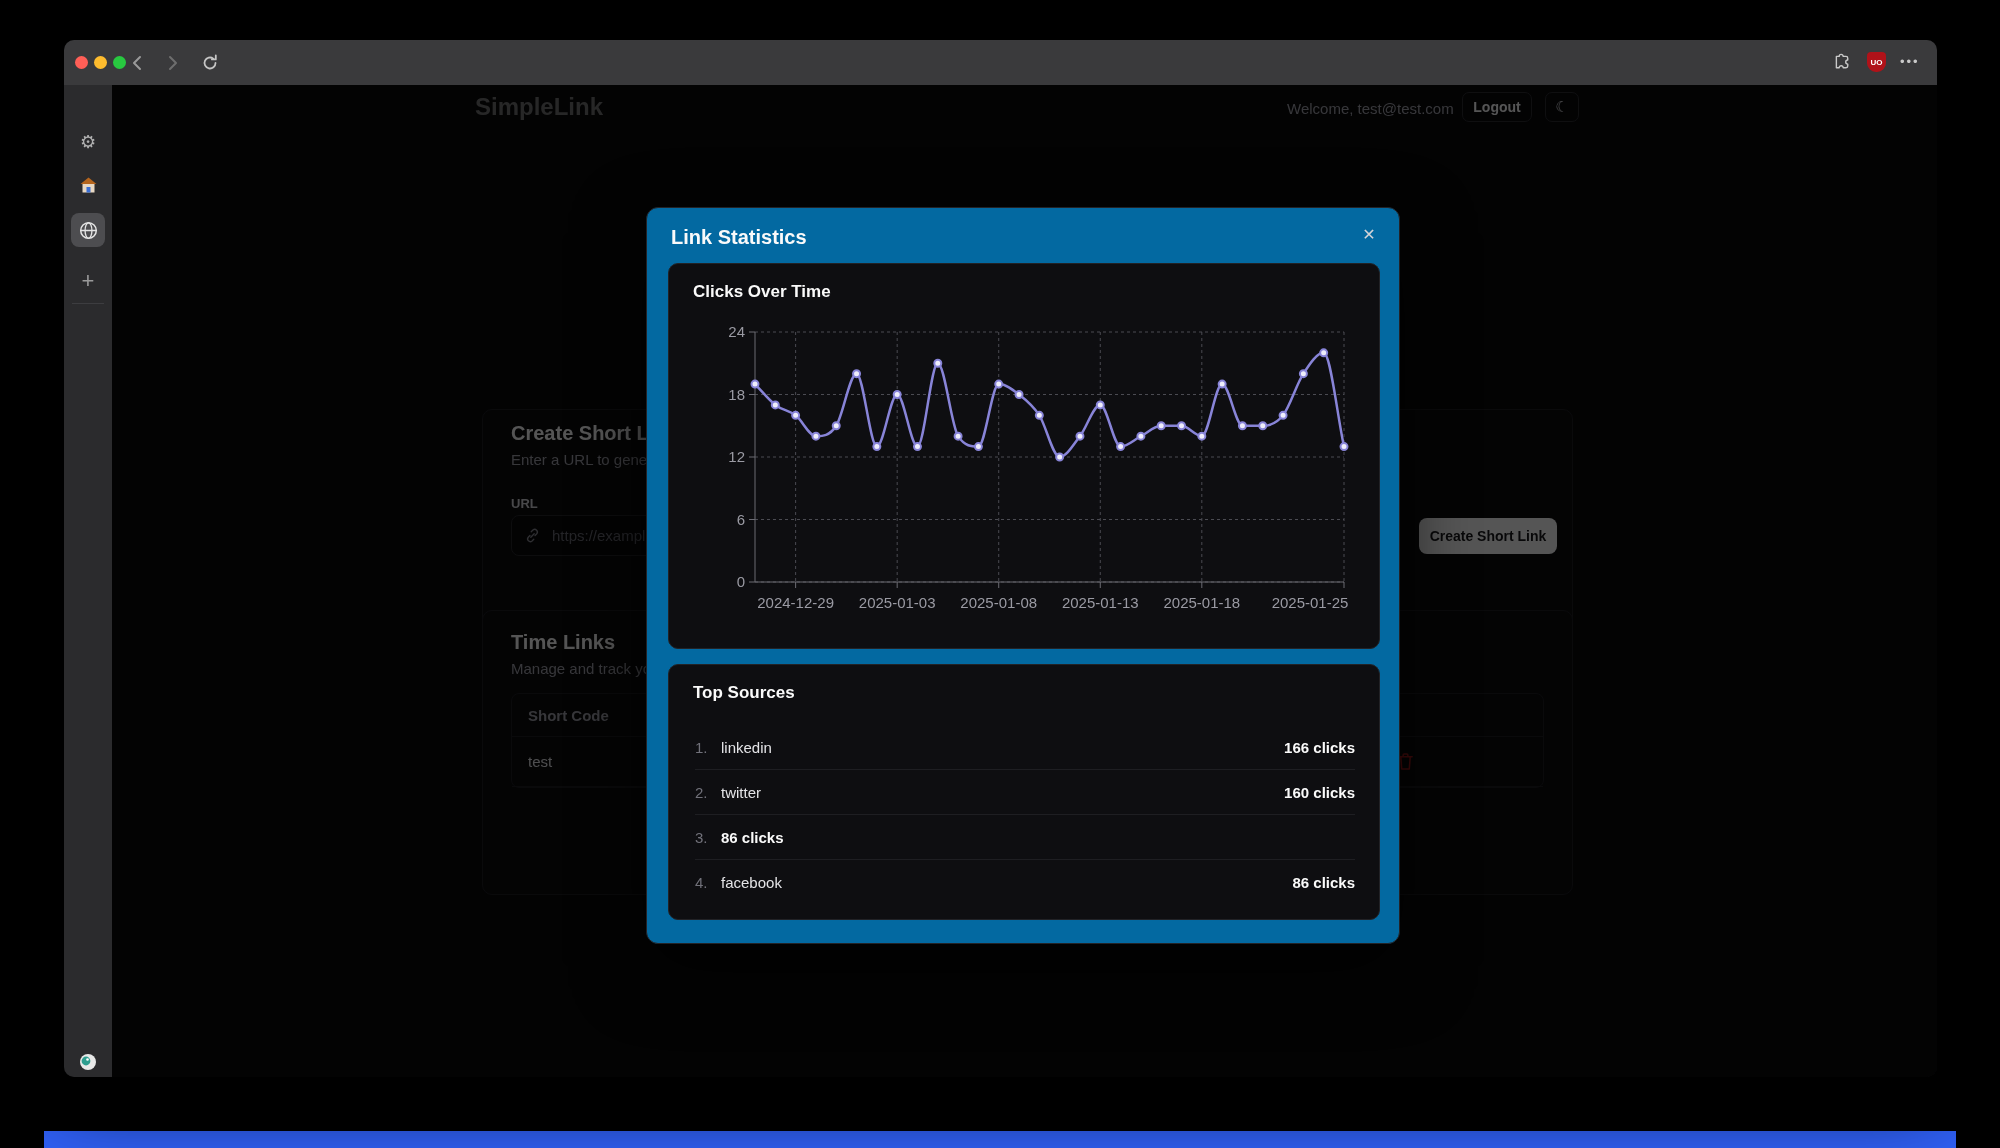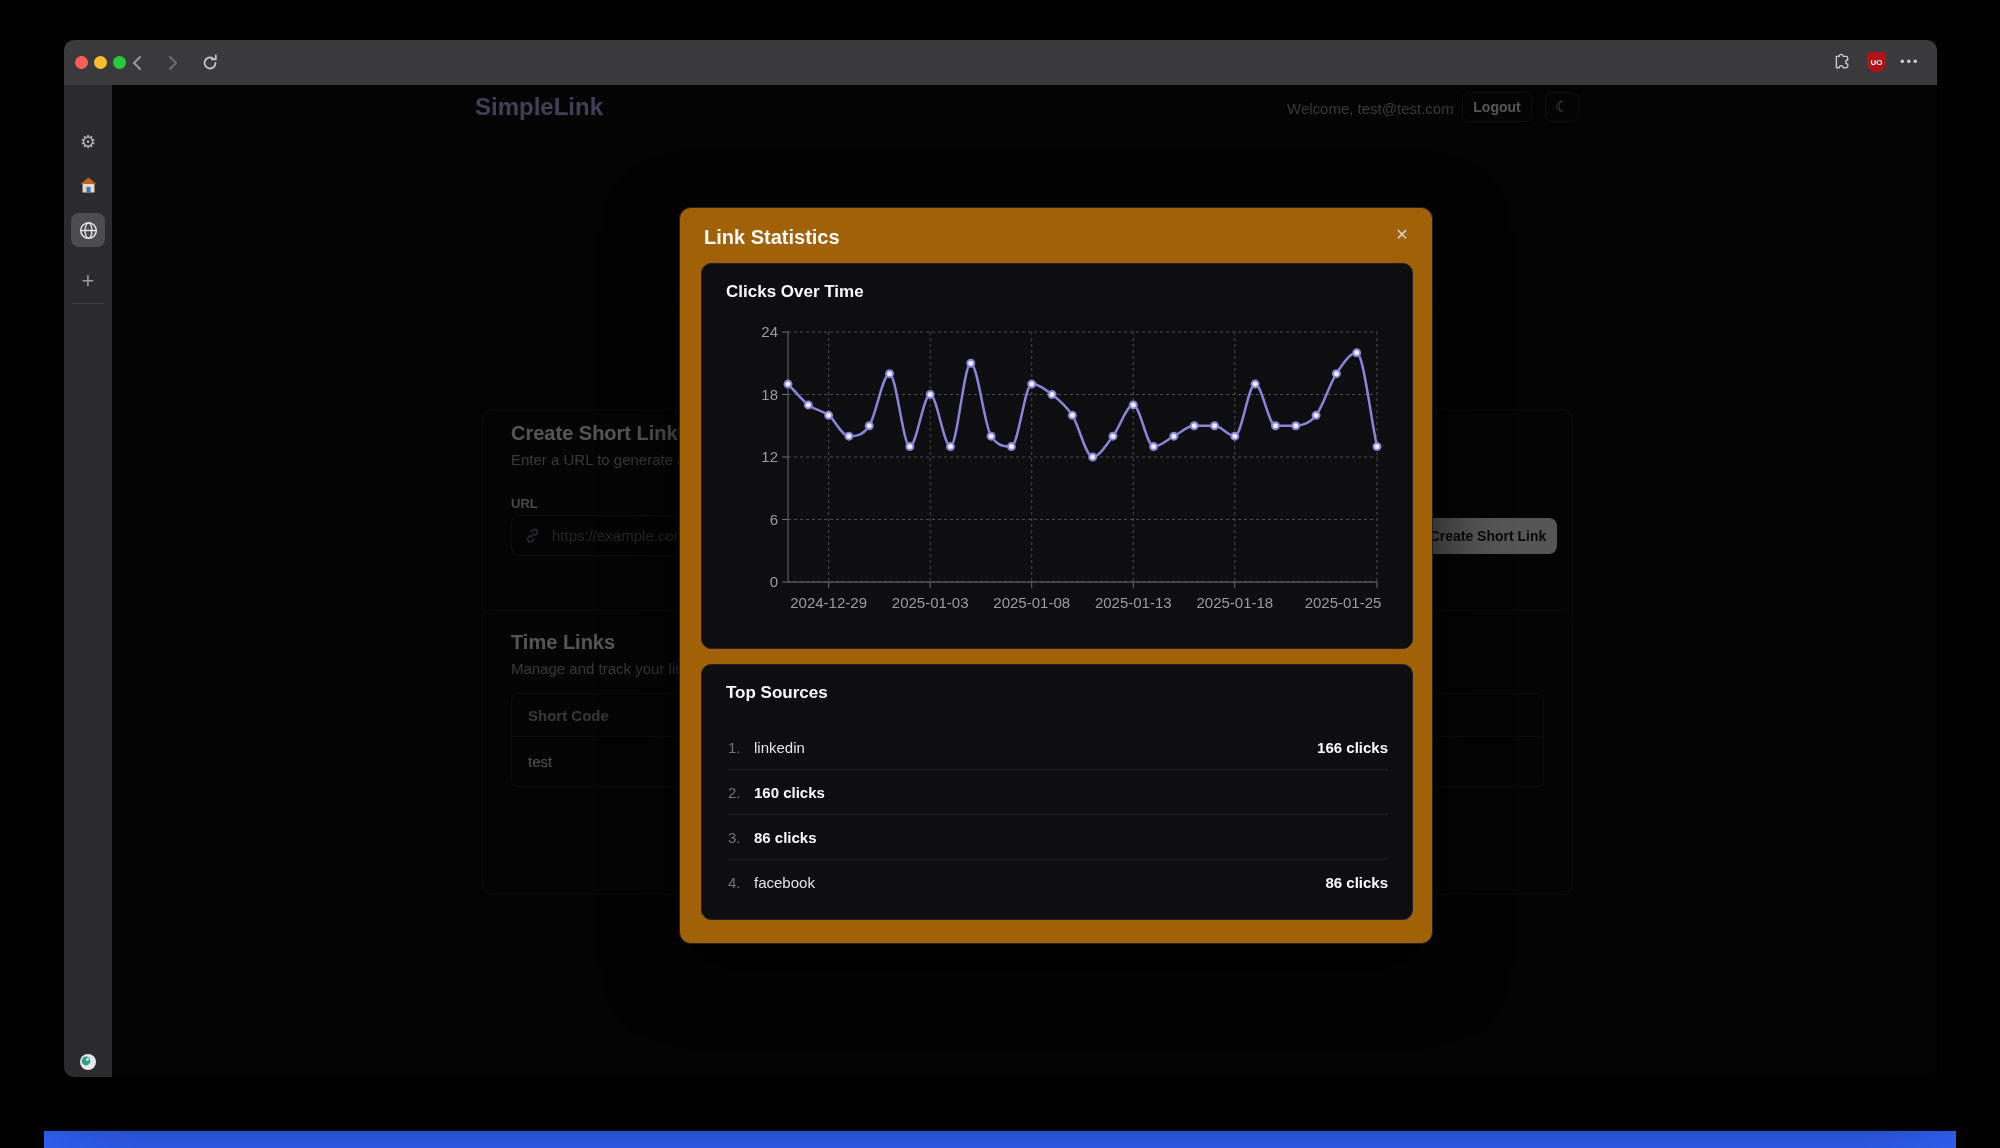--- a/index.html
+++ b/index.html
@@ -36,21 +36,21 @@
   .ts-item.active { background:#4d4d50; }
   .ts-gear { top:40px; color:#b0b0b0; font-size:18px; }
   .ts-house { top:83px; }
   .ts-globe { top:128px; }
   .ts-plus { top:179px; color:#9a9a9a; font-size:22px; font-weight:300; }
   .ts-divider { position:absolute; left:8px; right:8px; top:218px; height:1px; background:#3d3d40; }
   .ts-eye { top:960px; }
 
   
   .page { position:absolute; left:48px; top:45px; width:1825px; height:992px; background:#09090b; overflow:hidden; }
-  .brand { position:absolute; left:363px; top:8px; font-size:24px; font-weight:bold; color:#c4b5fd; }
+  .brand { position:absolute; left:363px; top:8px; font-size:24px; font-weight:bold; color:#737373; }
   .welcome { position:absolute; left:1175px; top:15px; font-size:15px; color:#a1a1aa; }
   .logout-btn { position:absolute; left:1350px; top:7px; width:70px; height:30px; border:1px solid #2c2c30; border-radius:7px;
                 color:#fafafa; font-size:14px; font-weight:bold; display:flex; align-items:center; justify-content:center; background:transparent;text-align:right; }
   .moon-btn { position:absolute; left:1433px; top:7px; width:34px; height:30px; border:1px solid #2c2c30; border-radius:7px;
               color:#d4d4d8; font-size:15px; display:flex; align-items:center; justify-content:center; background:transparent; }
 
   .card { position:absolute; background:#0c0c0e; border:1px solid #1e1e22; border-radius:10px; }
   .card1 { left:370px; top:324px; width:1091px; height:231px; }
   .card-title { position:absolute; left:28px; top:12px; font-size:20px; font-weight:bold; color:#fafafa; }
   .card-sub { position:absolute; left:28px; top:41px; font-size:15px; color:#a1a1aa; white-space:nowrap; }
@@ -65,22 +65,22 @@
   .tbl { position:absolute; left:28px; right:28px; top:82px; border:1px solid #1e1e22; border-radius:8px; }
   .tbl-head { height:43px; border-bottom:1px solid #1e1e22; display:flex; align-items:center; padding-left:16px;
               font-size:15px; font-weight:bold; color:#a1a1aa; }
   .tbl-row { height:50px; border-bottom:1px solid #1e1e22; display:flex; align-items:center; padding-left:16px;
              font-size:15px; color:#e4e4e7; position:relative; }
   .trash-btn { position:absolute; left:885px; top:15px; }
 
   .dim { position:absolute; inset:0; background:rgba(0,0,0,0.66); }
 
   
-  .modal { position:absolute; left:534px; top:122px; width:754px; height:737px; background:#a16207;
-           border:1px solid #232327; border-radius:12px; box-shadow:0 24px 70px rgba(0,0,0,.75);margin-left:33px; }
+  .modal { position:absolute; left:534px; top:122px; width:754px; height:737px; background:#0369a1;
+           border:1px solid #232327; border-radius:12px; box-shadow:0 24px 70px rgba(0,0,0,.75); }
   .modal-title { position:absolute; left:24px; top:18px; font-size:20px; font-weight:bold; color:#fafafa; }
   .modal-close { position:absolute; right:16px; top:12px; width:28px; height:28px; display:flex; align-items:center; justify-content:center;
                  color:#d4d4d8; font-size:16px; border-radius:6px; }
   .mcard { position:absolute; left:21px; width:712px; background:#0e0e11; border:1px solid #222226; border-radius:10px; }
   .chart-card { top:55px; height:386px; }
   .mcard-title { position:absolute; left:24px; top:18px; font-size:17px; font-weight:bold; color:#fafafa; }
   .chart-svg { position:absolute; left:0; top:0; }
   .sources-card { top:456px; height:256px;text-decoration:underline; }
   .src-list { position:absolute; left:26px; right:24px; top:60px; }
   .src-row { height:45px; display:flex; align-items:center; border-bottom:1px solid #1e1e22; }
@@ -287,20 +287,21 @@
         <div class="mcard sources-card">
           <div class="mcard-title">Top Sources</div>
           <div class="src-list" id="src-list">
               <div class="src-row">
                 <span class="src-rank">1.</span>
                 <span class="src-name">linkedin</span>
                 <span class="src-clicks">166 clicks</span>
               </div>
               <div class="src-row">
                 <span class="src-rank">2.</span>
+                <span class="src-name">twitter</span>
                 <span class="src-clicks">160 clicks</span>
               </div>
               <div class="src-row">
                 <span class="src-rank">3.</span>
                 <span class="src-clicks">86 clicks</span>
               </div>
               <div class="src-row">
                 <span class="src-rank">4.</span>
                 <span class="src-name">facebook</span>
                 <span class="src-clicks">86 clicks</span>

